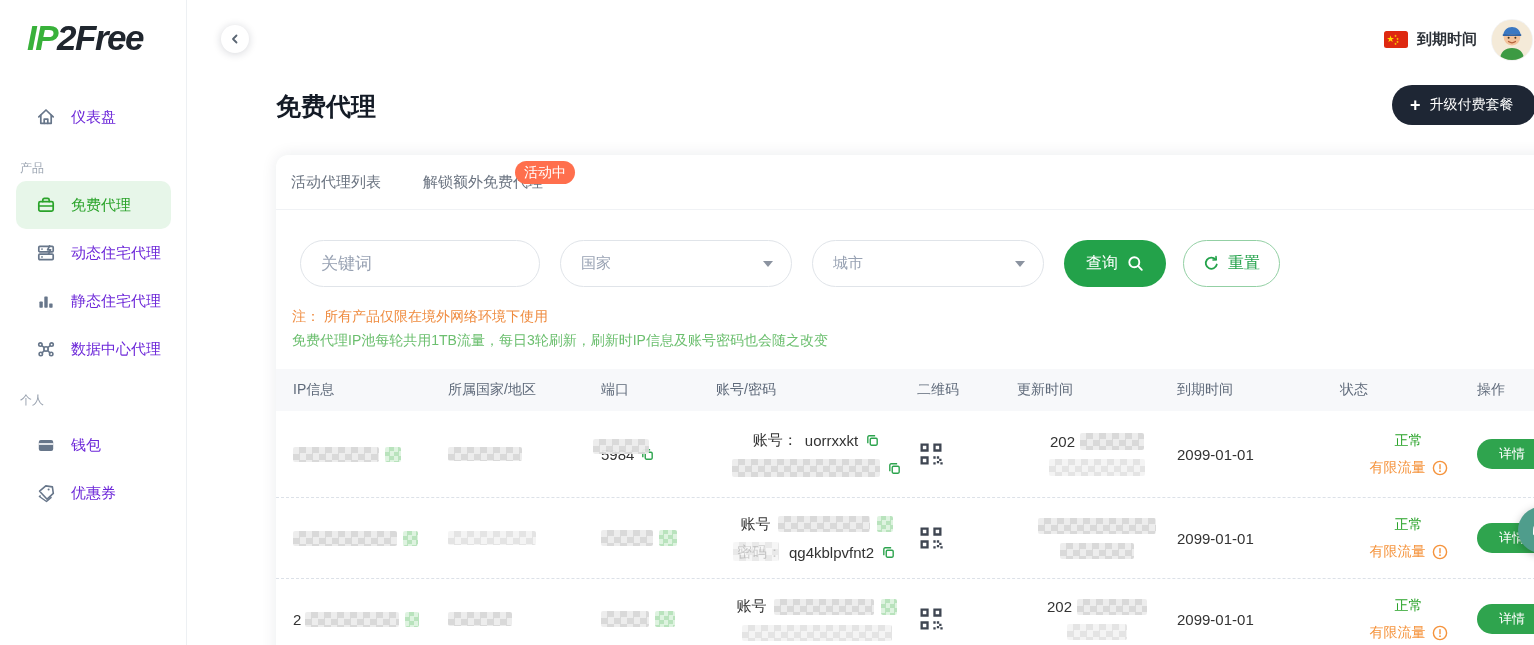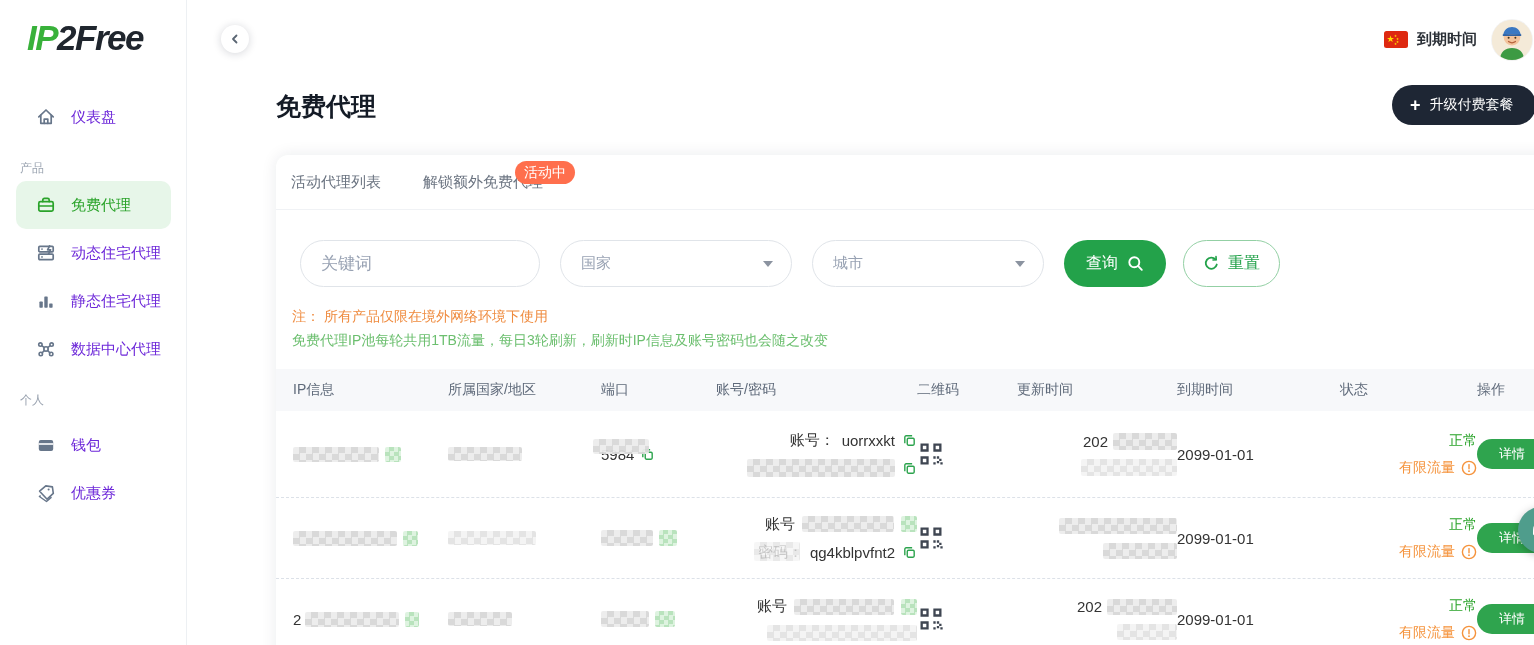--- a/index.html
+++ b/index.html
@@ -61,21 +61,21 @@
   .notes { padding:17px 0 0 16px; font-size:14px; line-height:24px; }
   .note-orange { color:#ef8b3f; }
   .note-green { color:#6cbf6f; }
 
   
   .gridcols { display:grid; grid-template-columns:155px 153px 115px 201px 100px 160px 163px 137px 90px; padding-left:17px; }
   .thead { margin-top:17px; height:42px; background:#f7f8fa; align-items:center; color:#5f6a7a; font-size:14px; }
   .trow { align-items:center; border-bottom:1px dashed #dce1e8; font-size:15px; color:#333; }
   .r1 { height:87px; } .r2 { height:81px; } .r3 { height:81px; }
   .cell { display:flex; align-items:center; gap:6px; }
-  .cell.stack { flex-direction:column; align-items:flex-end; justify-content:center; gap:9px; }
+  .cell.stack { flex-direction:column; align-items:center; justify-content:center; gap:9px; }
   .line { display:flex; align-items:center; gap:7px; white-space:nowrap; }
 
   
   .mz { display:inline-block; border-radius:2px;
     background:repeating-conic-gradient(#d9d9d9 0% 25%, #ededed 0% 50%); background-size:13px 13px; }
   .mz-light { background:repeating-conic-gradient(#e4e4e4 0% 25%, #f4f4f4 0% 50%); background-size:13px 13px; }
   .mz-green { display:inline-block; border-radius:2px;
     background:repeating-conic-gradient(#b9e3bd 0% 25%, #def3e0 0% 50%); background-size:9px 9px; }
   .port-wrap { position:relative; display:inline-block; }
   .port-wrap .mz-over { position:absolute; left:-8px; top:-7px; width:56px; height:15px; opacity:.95; }

